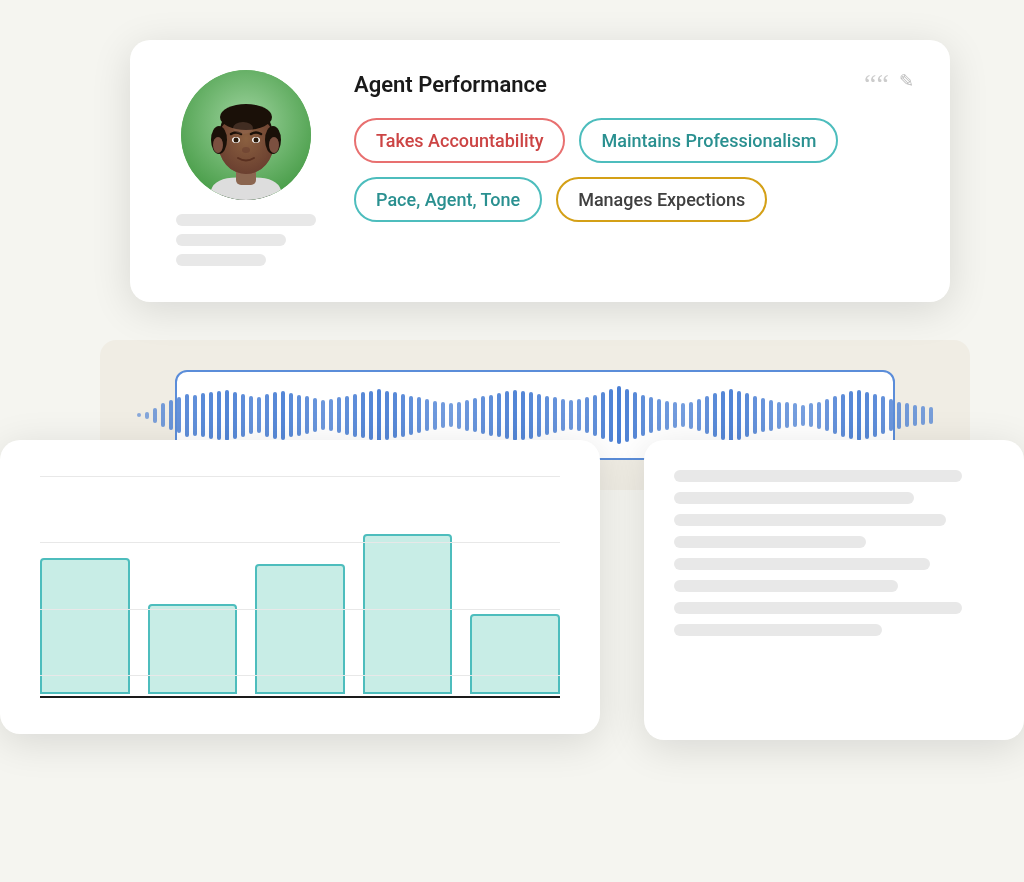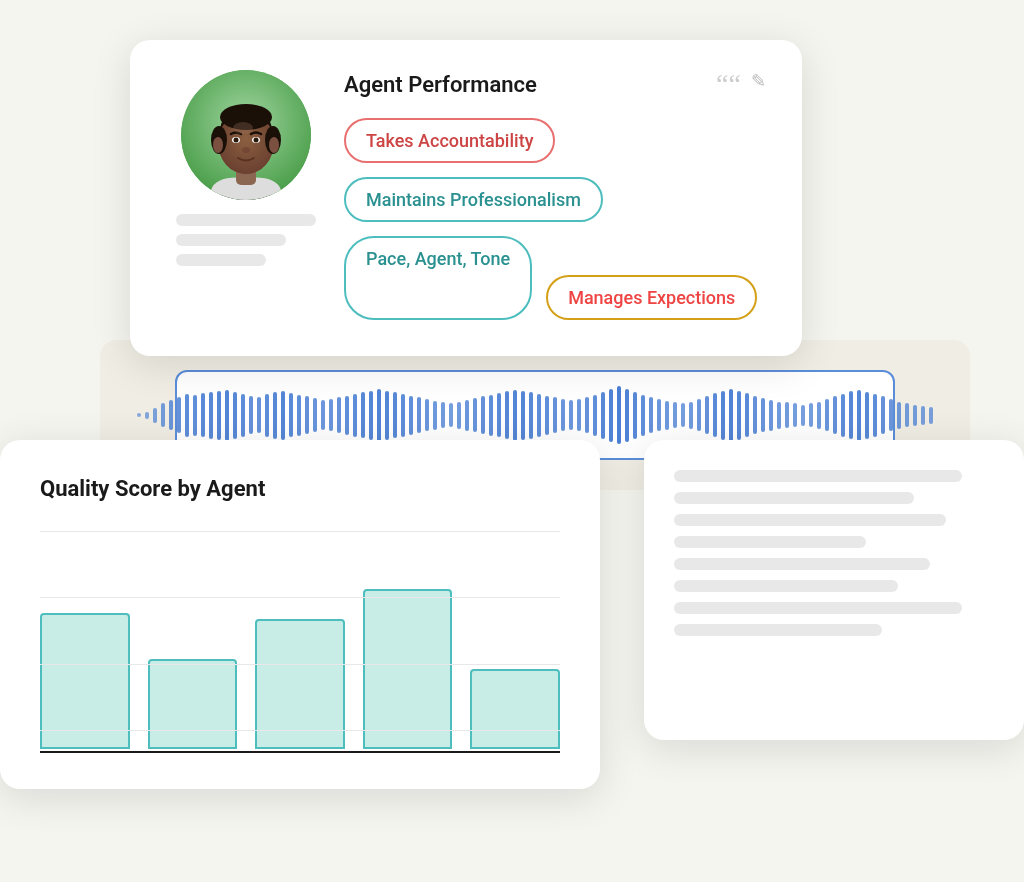--- a/index.html
+++ b/index.html
@@ -17,27 +17,27 @@
       position: relative;
       width: 1024px;
       height: 882px;
     }
 
     
     .agent-card {
       position: absolute;
       top: 40px;
       left: 130px;
-      width: 672px;
+      width: 820px;
       background: #ffffff;
       border-radius: 20px;
       box-shadow: 0 8px 40px rgba(0,0,0,0.12);
       padding: 30px 36px 36px 36px;
       display: flex;
-      gap: 18px;
+      gap: 28px;
       z-index: 3;
     }
 
     .avatar-section {
       display: flex;
       flex-direction: column;
       align-items: center;
       gap: 14px;
       min-width: 160px;
     }
@@ -132,22 +132,21 @@
       color: #c44;
     }
 
     .tag-teal {
       border-color: #4dbdbd;
       color: #2a9090;
     }
 
     .tag-yellow {
       border-color: #d4a017;
-      color: #ef4444;
-      margin-top: 39px;
+      color: #404040;
     }
 
     
     .waveform-section {
       position: absolute;
       top: 340px;
       left: 100px;
       width: 870px;
       z-index: 2;
     }
@@ -482,21 +481,20 @@
           <div class="wave-bar" style="width: 4px; height: 27px; opacity: 0.79;"></div>
           <div class="wave-bar" style="width: 4px; height: 24px; opacity: 0.76;"></div>
           <div class="wave-bar" style="width: 4px; height: 21px; opacity: 0.75;"></div>
           <div class="wave-bar" style="width: 4px; height: 19px; opacity: 0.73;"></div>
           <div class="wave-bar" style="width: 4px; height: 17px; opacity: 0.72;"></div>
         </div>
     </div>
   </div>
 
   <div class="quality-card">
-    <div class="quality-title">Quality Score by Agent</div>
     <div class="chart-area">
       <div class="chart-lines">
         <div class="chart-line"></div>
         <div class="chart-line"></div>
         <div class="chart-line"></div>
         <div class="chart-line"></div>
       </div>
       <div class="bar-wrapper">
         <div class="bar" style="height: 68%;"></div>
       </div>

